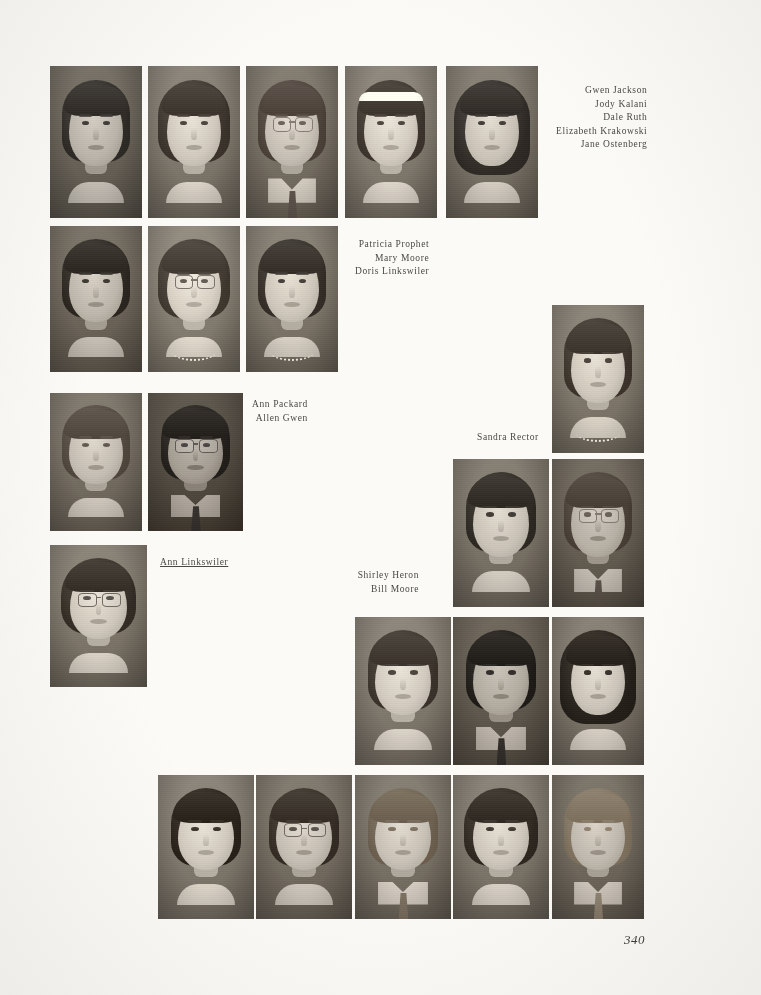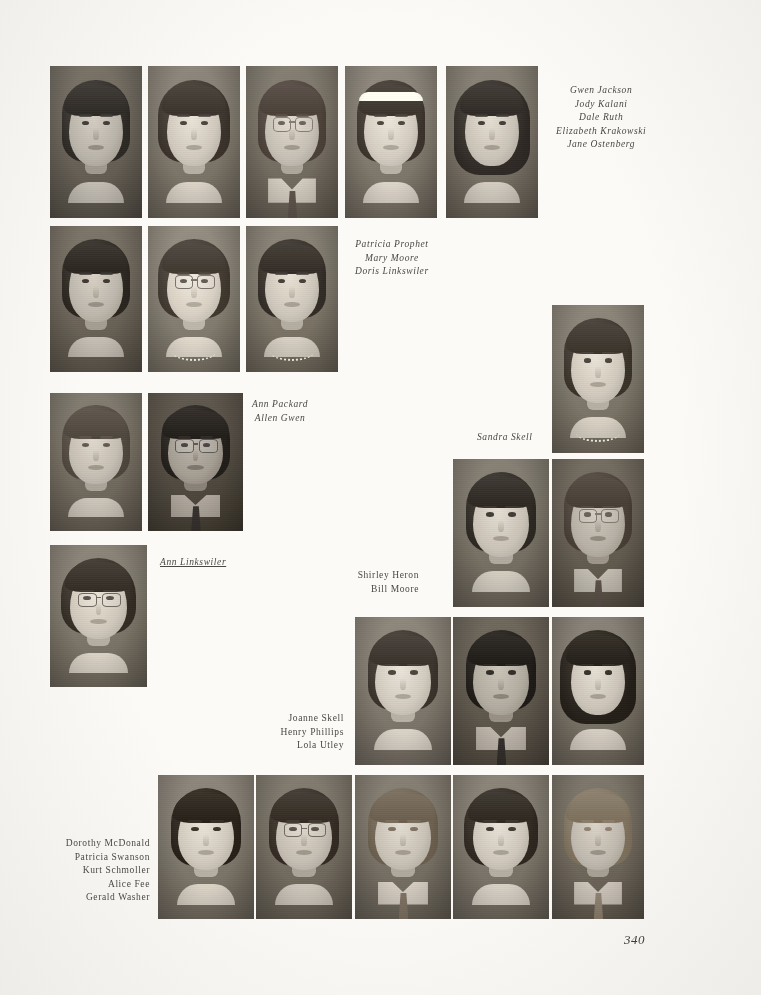--- a/index.html
+++ b/index.html
@@ -40,21 +40,21 @@
   .caption {
     position: absolute;
     font-family: "Liberation Serif", serif;
     font-size: 9.5px;
     line-height: 13.5px;
     letter-spacing: 0.6px;
     color: #4a4845;
     white-space: pre;
   }
   .caption.right { text-align: right; }
-  .caption.left { text-align: center; font-style: italic; }
+  .caption.left { text-align: right; }
   .underline { text-decoration: underline; }
   .page-number {
     position: absolute;
     right: 116px;
     top: 932px;
     font-style: italic;
     font-size: 13px;
     color: #3f3d3a;
     letter-spacing: 0.5px;
   }
@@ -489,27 +489,19 @@
   <div class="caption left" id="caption-row1-right" style="left: 556px; top: 84px;">Gwen Jackson
 Jody Kalani
 Dale Ruth
 Elizabeth Krakowski
 Jane Ostenberg</div>
   <div class="caption left" id="caption-row2-right" style="left: 355px; top: 238px;">Patricia Prophet
 Mary Moore
 Doris Linkswiler</div>
   <div class="caption left" id="caption-row3-left" style="left: 252px; top: 398px;">Ann Packard
 Allen Gwen</div>
-  <div class="caption left" id="caption-sandra-rector" style="left: 477px; top: 431px;">Sandra Skell</div>
+  <div class="caption left" id="caption-sandra-rector" style="left: 477px; top: 431px;">Sandra Rector</div>
   <div class="caption left underline" id="caption-ann-theyssier" style="left: 160px; top: 556px;">Ann Linkswiler</div>
   <div class="caption right" id="caption-shirley-heron" style="left: 280px; top: 569px; width: 139px;">Shirley Heron
 Bill Moore</div>
-  <div class="caption right" id="caption-joanne-skell" style="left: 200px; top: 712px; width: 144px;">Joanne Skell
-Henry Phillips
-Lola Utley</div>
-  <div class="caption right" id="caption-bottom-left" style="left: 20px; top: 837px; width: 130px;">Dorothy McDonald
-Patricia Swanson
-Kurt Schmoller
-Alice Fee
-Gerald Washer</div>
 
   <div class="page-number">340</div>
 </div>
 
 </body></html>

